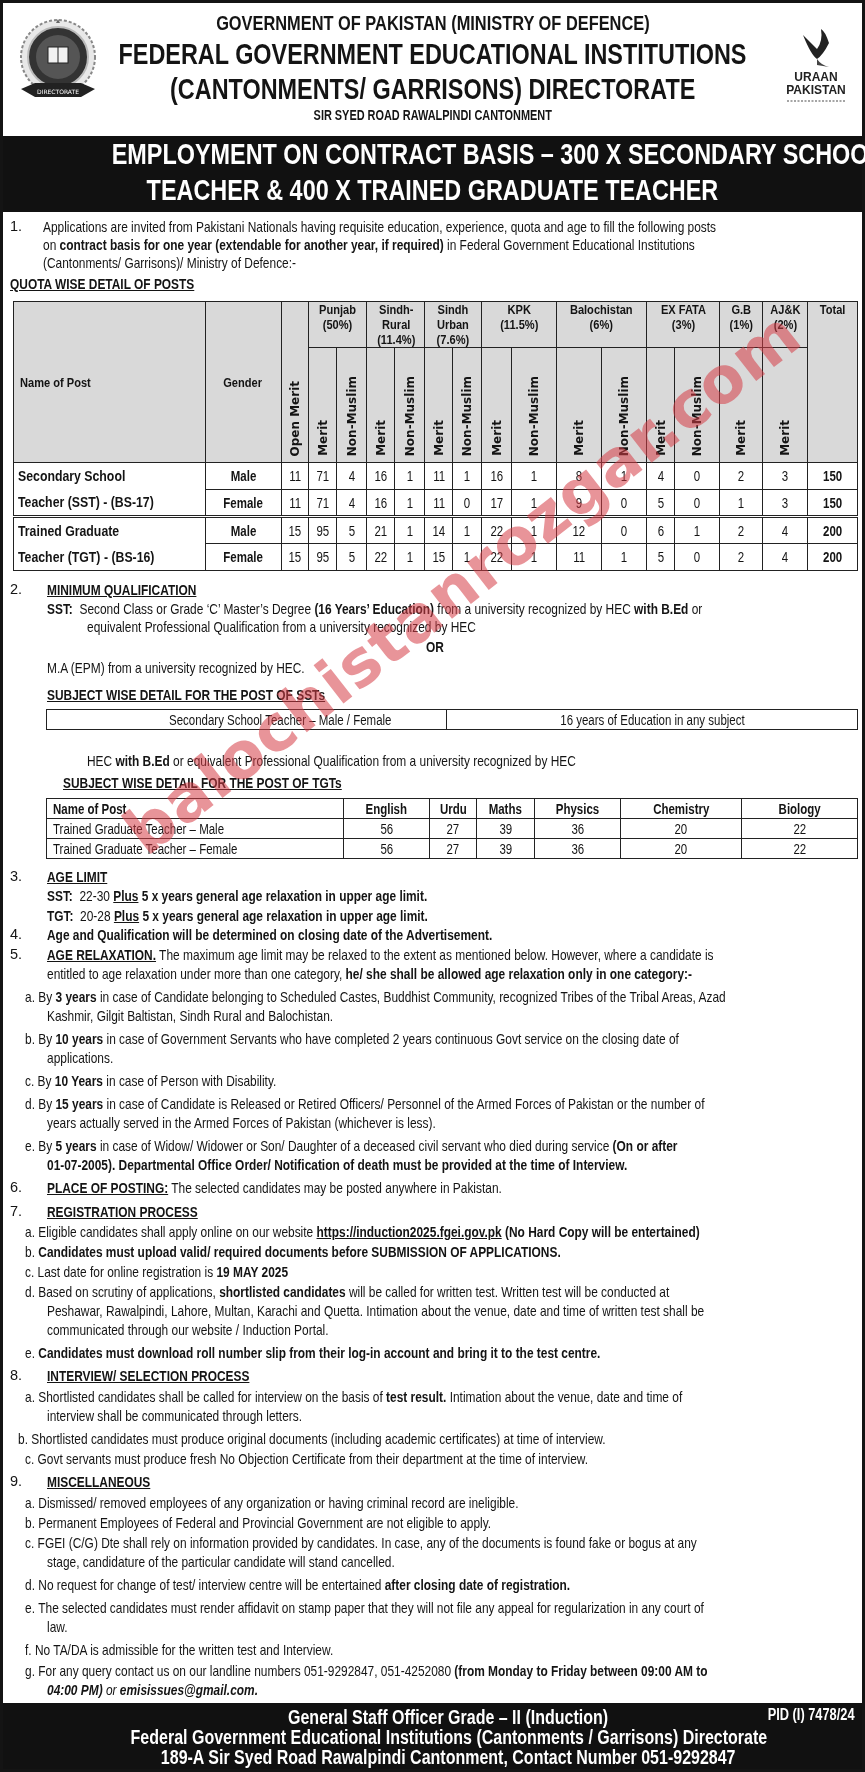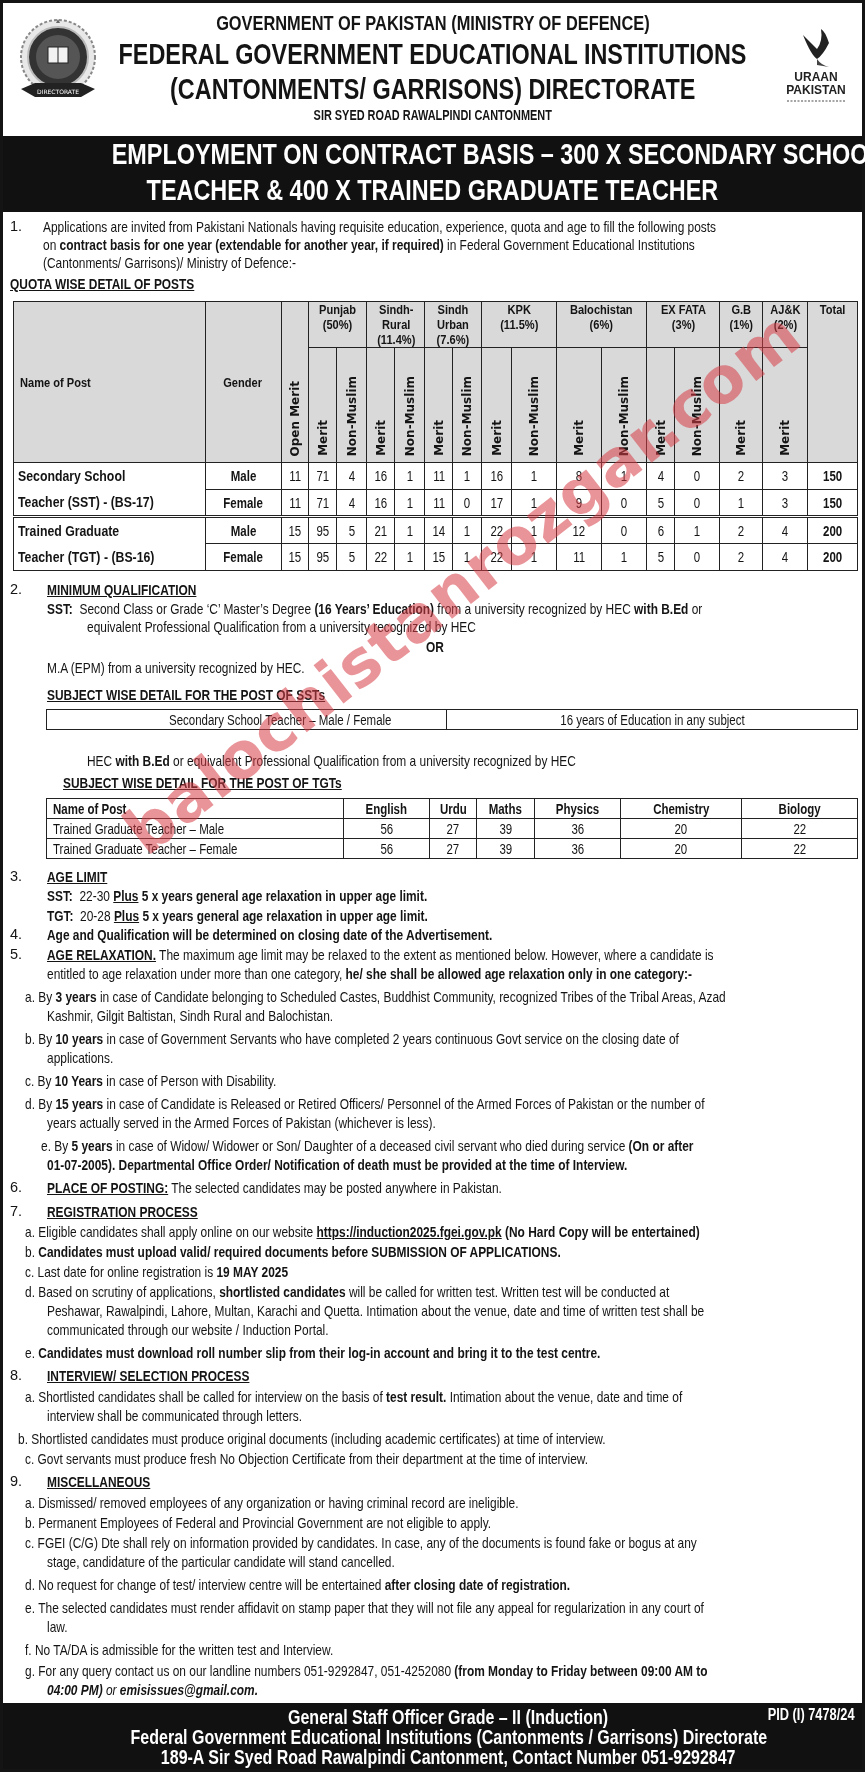--- a/index.html
+++ b/index.html
@@ -340,21 +340,21 @@
   <div class="txt" style="left:44px; top:943px;"><span class="sx"><span class="sect">AGE RELAXATION.</span><span> The maximum age limit may be relaxed to the extent as mentioned below. However, where a candidate is</span></span></div>
   <div class="txt" style="left:44px; top:962px;"><span class="sx"><span>entitled to age relaxation under more than one category, </span><span class="b">he/ she shall be allowed age relaxation only in one category:-</span></span></div>
 
   <div class="txt" style="left:22px; top:985px;"><span class="sx"><span>a.</span>&nbsp;<span>By </span><span class="b">3 years</span><span> in case of Candidate belonging to Scheduled Castes, Buddhist Community, recognized Tribes of the Tribal Areas, Azad</span></span></div>
   <div class="txt" style="left:44px; top:1004px;"><span class="sx">Kashmir, Gilgit Baltistan, Sindh Rural and Balochistan.</span></div>
   <div class="txt" style="left:22px; top:1027px;"><span class="sx"><span>b.</span>&nbsp;<span>By </span><span class="b">10 years</span><span> in case of Government Servants who have completed 2 years continuous Govt service on the closing date of</span></span></div>
   <div class="txt" style="left:44px; top:1046px;"><span class="sx">applications.</span></div>
   <div class="txt" style="left:22px; top:1069px;"><span class="sx"><span>c.</span>&nbsp;<span>By </span><span class="b">10 Years</span><span> in case of Person with Disability.</span></span></div>
   <div class="txt" style="left:22px; top:1092px;"><span class="sx"><span>d.</span>&nbsp;<span>By </span><span class="b">15 years</span><span> in case of Candidate is Released or Retired Officers/ Personnel of the Armed Forces of Pakistan or the number of</span></span></div>
   <div class="txt" style="left:44px; top:1111px;"><span class="sx">years actually served in the Armed Forces of Pakistan (whichever is less).</span></div>
-  <div class="txt" style="left:38px; top:1134px;"><span class="sx"><span>e.</span>&nbsp;<span>By </span><span class="b">5 years</span><span> in case of Widow/ Widower or Son/ Daughter of a deceased civil servant who died during service </span><span class="b">(On or after</span></span></div>
+  <div class="txt" style="left:22px; top:1134px;"><span class="sx"><span>e.</span>&nbsp;<span>By </span><span class="b">5 years</span><span> in case of Widow/ Widower or Son/ Daughter of a deceased civil servant who died during service </span><span class="b">(On or after</span></span></div>
   <div class="txt b" style="left:44px; top:1153px;"><span class="sx">01-07-2005). Departmental Office Order/ Notification of death must be provided at the time of Interview.</span></div>
 
   <div class="num" style="left:7px; top:1176px;">6.</div>
   <div class="txt" style="left:44px; top:1176px;"><span class="sx"><span class="sect">PLACE OF POSTING:</span><span> The selected candidates may be posted anywhere in Pakistan.</span></span></div>
 
   <div class="num" style="left:7px; top:1200px;">7.</div>
   <div class="txt" style="left:44px; top:1200px;"><span class="sx sect">REGISTRATION PROCESS</span></div>
   <div class="txt" style="left:22px; top:1220px;"><span class="sx"><span>a.</span>&nbsp;<span>Eligible candidates shall apply online on our website </span><span class="b u">https://induction2025.fgei.gov.pk</span><span class="b"> (No Hard Copy will be entertained)</span></span></div>
   <div class="txt" style="left:22px; top:1240px;"><span class="sx"><span>b.</span>&nbsp;<span class="b">Candidates must upload valid/ required documents before SUBMISSION OF APPLICATIONS.</span></span></div>
   <div class="txt" style="left:22px; top:1260px;"><span class="sx"><span>c.</span>&nbsp;<span>Last date for online registration is </span><span class="b">19 MAY 2025</span></span></div>

